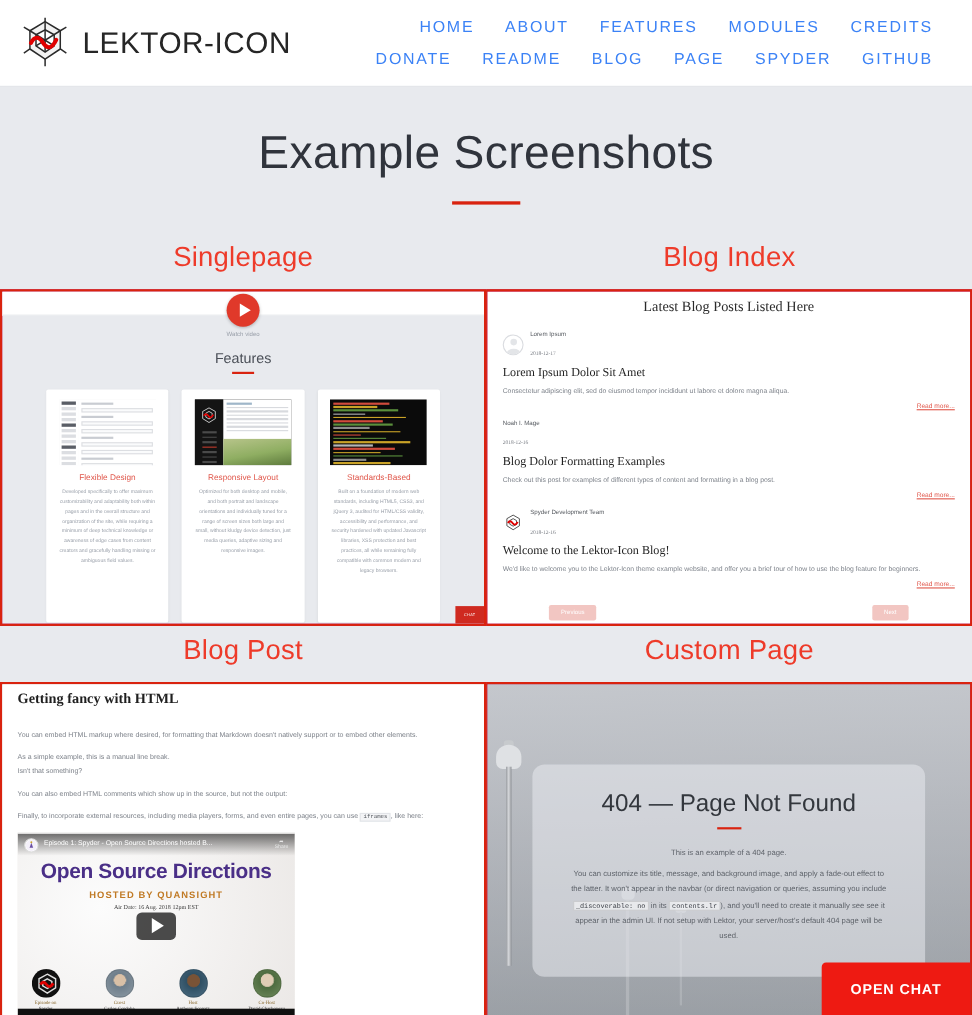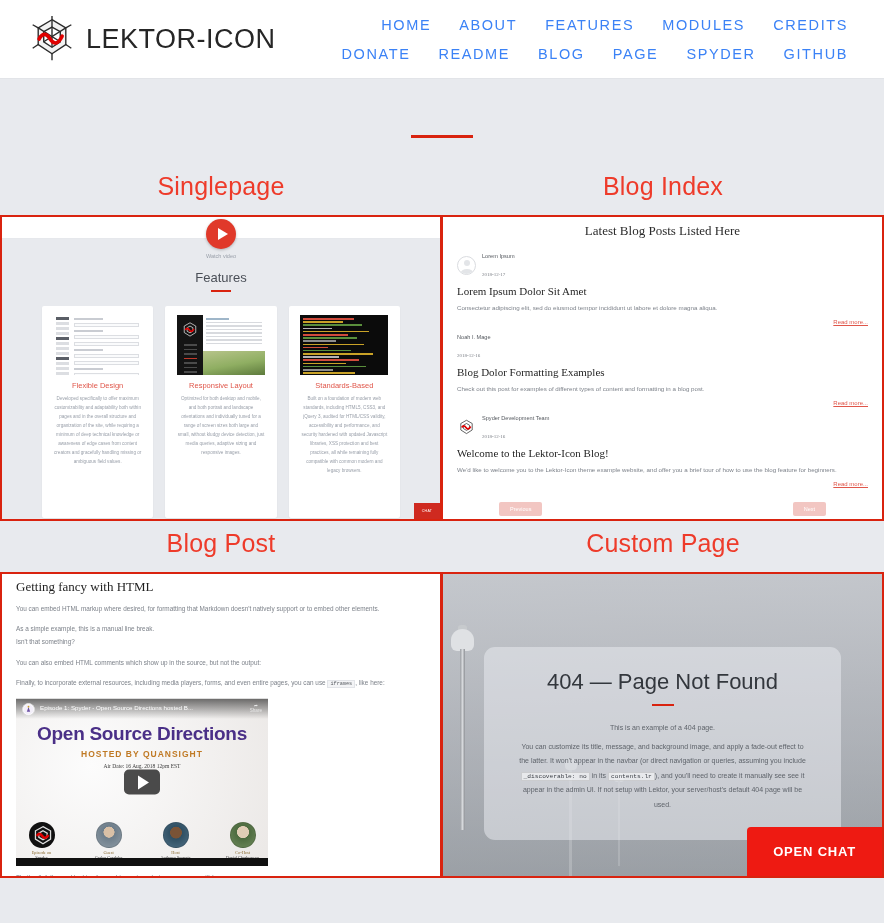--- a/index.html
+++ b/index.html
@@ -10,21 +10,21 @@
     overflow: hidden;
   }
   body { position: relative; }
 
   
   .navbar {
     height: 79px;
     background: #ffffff;
     display: flex;
     align-items: center;
-    padding: 0 22px 0 29px;
+    padding: 0 22px 0 18px;
     border-bottom: 1px solid #e2e4e8;
     position: relative;
   }
   .brand { display: flex; align-items: center; gap: 11px; }
   .brand-logo { width: 46px; height: 46px; flex: none; }
   .brand-name {
     font-size: 27px; letter-spacing: 0.5px; color: #262626;
     font-weight: 400;
   }
   .navlinks {
@@ -169,21 +169,21 @@
   .bi-pager { display: flex; justify-content: space-between; padding: 7px 42px 0; }
   .bi-pg {
     background: #f2c6c2; color: #fff; font-size: 5.5px;
     padding: 4px 11px; border-radius: 2px; cursor: pointer;
   }
 
   
   .bp { width: 100%; height: 100%; background: #fff; padding: 5px 14px; }
   .bp-h {
     font-family: "Liberation Serif", serif; font-size: 13px;
-    color: #1f1f1f; font-weight: 400; margin-bottom: 8px;
+    color: #1f1f1f; font-weight: 700; margin-bottom: 20px;
   }
   .bp-p { font-size: 6.4px; color: #7d828a; line-height: 1.75; margin-bottom: 9px; }
   .bp-code {
     font-family: "Liberation Mono", monospace; font-size: 5.2px;
     background: #f3f4f6; border: 1px solid #e2e4e8;
     padding: 0 2px; color: #55595f;
   }
   .bp-video {
     width: 252px; height: 168px; margin: 3px 0 6px;
     position: relative; overflow: hidden;
@@ -298,20 +298,21 @@
     <a class="navlink">DONATE</a>
     <a class="navlink">README</a>
     <a class="navlink">BLOG</a>
     <a class="navlink">PAGE</a>
     <a class="navlink">SPYDER</a>
     <a class="navlink">GITHUB</a>
   </nav>
 </div>
 
 <div class="page-head">
+  <h1 class="page-title">Example Screenshots</h1>
   <div class="title-rule"></div>
 </div>
 
 <div class="shot-grid">
 
   <div class="shot-cell cell-a">
     <div class="shot-label">Singlepage</div>
     <div class="shot-frame">
       <div class="sp">
         <div class="sp-topbar"></div>

